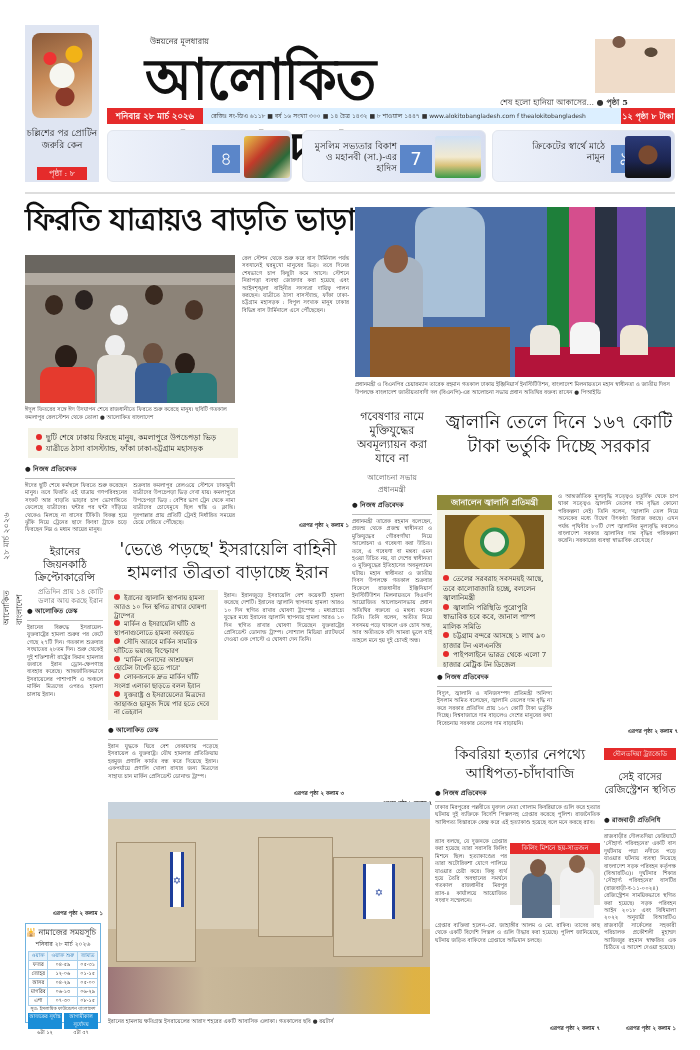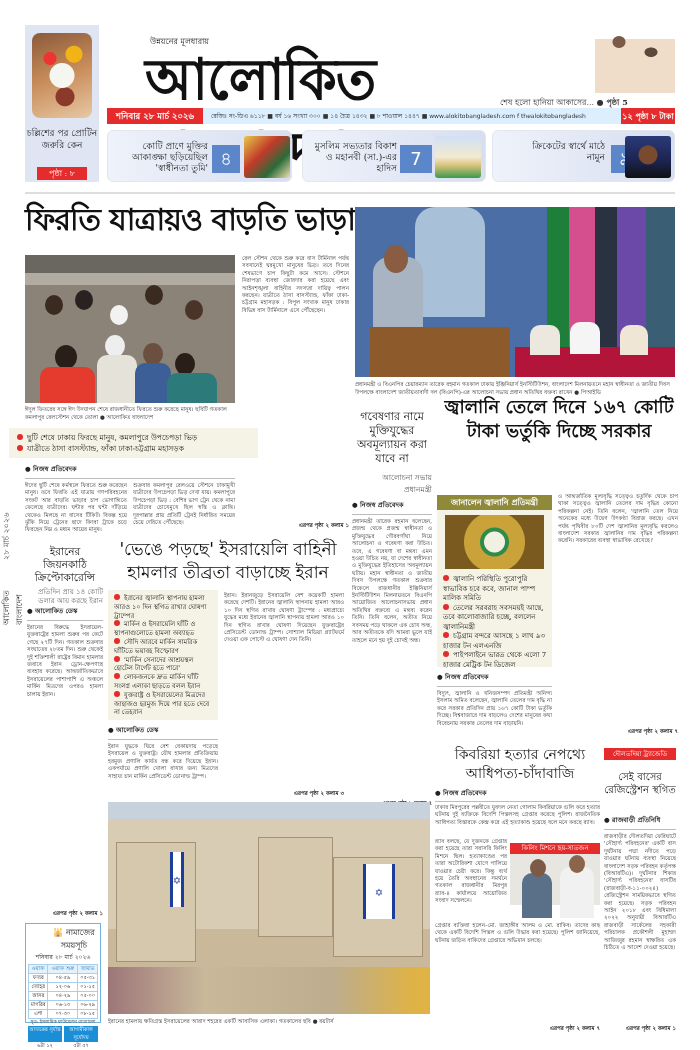--- a/index.html
+++ b/index.html
@@ -38,45 +38,45 @@
   .teaser-img { position: absolute; top: 5px; width: 46px; height: 42px; border-radius: 3px; }
   .divider-top { left: 25px; top: 192px; width: 650px; height: 2px; background: #ddd; }
 
   
   .lead-headline { left: 25px; top: 198px; width: 330px; font-family: "DejaVu Sans", sans-serif; font-weight: bold; font-size: 30px; line-height: 44px; white-space: nowrap; letter-spacing: -1px; }
   .lead-photo { left: 25px; top: 255px; width: 210px; height: 148px;
     background: linear-gradient(180deg, #6a6660 0 12%, #b2aba2 12% 20%, #8c8378 20% 100%); overflow: hidden; }
   .crowd { position: absolute; border-radius: 50%; }
   .lead-caption { left: 25px; top: 405px; width: 210px; font-size: 5.5px; line-height: 8px; color: #333; }
   .lead-col2 { left: 242px; top: 255px; width: 107px; font-size: 5.5px; line-height: 7.4px; color: #333; text-align: justify; }
-  .bullet-box { left: 9px; top: 428px; width: 249px; height: 30px; background: #f4f3e6; padding: 4px 8px; }
+  .bullet-box { left: 28px; top: 428px; width: 210px; height: 30px; background: #f4f3e6; padding: 4px 8px; }
   .bullet-box .b { font-size: 7.5px; line-height: 11px; color: #111; }
   .dot { display: inline-block; width: 6px; height: 6px; border-radius: 50%; background: #e52b2b; margin-right: 4px; vertical-align: 0; }
   .byline { font-size: 6.5px; font-weight: bold; color: #222; }
   .smalltext { font-size: 5.5px; line-height: 7.4px; color: #333; text-align: justify; }
   .cont { font-size: 5.5px; font-weight: bold; color: #111; text-align: right; }
   .rule { height: 1px; background: #bbb; }
 
   
   .main-photo { left: 355px; top: 207px; width: 320px; height: 170px; overflow: hidden;
     background: linear-gradient(90deg, #4b6ea7 0 60%, #1e7f3a 60% 67%, #d54e8d 67% 75%, #2a3242 75% 82%, #6a49a8 82% 91%, #3a5e73 91%); }
   .screen-man { position: absolute; left: 60px; top: 0; width: 70px; height: 110px; background: #a9c1d8; border-radius: 20px 20px 0 0; }
   .speaker { position: absolute; left: 18px; top: 50px; width: 50px; height: 100px; background: #a8b4c2; border-radius: 16px 16px 0 0; }
   .speaker-head { position: absolute; left: 29px; top: 38px; width: 24px; height: 28px; background: #8a5c42; border-radius: 50%; }
   .podium { position: absolute; left: 15px; top: 120px; width: 140px; height: 50px; background: #8d5a2b; }
   .table-red { position: absolute; left: 160px; top: 140px; width: 160px; height: 30px; background: #b3143a; }
   .main-caption { left: 355px; top: 380px; width: 320px; font-size: 5.5px; line-height: 8px; color: #333; }
 
   
   .side-headline { left: 352px; top: 410px; width: 80px; text-align: center; font-size: 11px; line-height: 14px; color: #111; }
-  .side-deck { left: 352px; top: 472px; width: 80px; text-align: right; font-size: 7.5px; color: #555; }
+  .side-deck { left: 352px; top: 472px; width: 80px; text-align: center; font-size: 7.5px; color: #555; }
   .side-body { left: 352px; top: 500px; width: 80px; }
 
   
-  .fuel-headline { left: 440px; top: 395px; width: 238px; text-align: center; font-family: "DejaVu Sans", sans-serif; font-size: 18px; line-height: 24px; color: #111; font-weight: bold; }
+  .fuel-headline { left: 440px; top: 410px; width: 238px; text-align: center; font-family: "DejaVu Sans", sans-serif; font-size: 18px; line-height: 24px; color: #111; }
   .fuel-box { left: 437px; top: 495px; width: 115px; height: 172px; background: #f4f3e6; }
   .fuel-box-title { position: absolute; left: 0; top: 0; width: 115px; height: 15px; background: #8f8a3a; color: #fff; font-size: 8px; line-height: 15px; text-align: center; font-weight: bold; }
   .fuel-img { position: absolute; left: 8px; top: 20px; width: 99px; height: 54px;
     background: radial-gradient(circle at 50% 50%, #f2f0e3 0 10px, #2e8b4a 11px 14px, #c9a23a 15px 30px, #7a5a1f 31px); }
   .fuel-bullets { position: absolute; left: 6px; top: 80px; width: 106px; font-size: 7px; line-height: 9.5px; color: #111; }
   .fuel-col { left: 558px; top: 493px; width: 120px; }
 
   
   .strip-vert { left: 0px; top: 480px; width: 20px; height: 80px; writing-mode: vertical-rl; transform: rotate(180deg); font-size: 8px; color: #555; }
   .strip-brand { left: 0px; top: 565px; width: 20px; height: 60px; writing-mode: vertical-rl; transform: rotate(180deg); font-size: 8px; color: #333; }
@@ -94,21 +94,21 @@
   
   .isr-photo { left: 108px; top: 802px; width: 322px; height: 212px; overflow: hidden;
     background: linear-gradient(180deg, #c7d2dc 0 8%, #d8ccb4 8% 60%, #c9b89a 60% 100%); }
   .bldg { position: absolute; background: #d6c8ad; border: 1px solid #a59274; }
   .flag { position: absolute; background: #fff; border-left: 3px solid #1d3d9a; border-right: 3px solid #1d3d9a; }
   .flag::after { content: "✡"; position: absolute; left: 50%; top: 50%; transform: translate(-50%,-50%); color: #1d3d9a; font-size: 10px; }
   .isr-caption { left: 108px; top: 1018px; width: 322px; font-size: 5.5px; color: #333; }
 
   
   .prayer { left: 25px; top: 923px; width: 76px; height: 100px; border: 1px solid #6fb3e0; background: #fff; }
-  .prayer-title { font-size: 8px; text-align: center; color: #111; padding-top: 2px; margin-left: 22px; }
+  .prayer-title { font-size: 8px; color: #111; padding-top: 2px; }
   .prayer-date { font-size: 6px; text-align: center; color: #333; }
   .prayer table { width: 70px; margin: 1px auto 0; border-collapse: collapse; font-size: 5px; }
   .prayer th { background: #e3f1fb; color: #1b6fb3; font-weight: normal; border: 1px solid #a8d0ec; padding: 0; }
   .prayer td { border: 1px solid #a8d0ec; text-align: center; padding: 0; }
   .prayer-src { font-size: 4.5px; text-align: center; color: #333; }
   .prayer-foot { display: flex; gap: 2px; padding: 0 2px; }
   .prayer-foot div { flex: 1; background: #1b8ed8; color: #fff; font-size: 5px; text-align: center; }
   .prayer-foot2 { display: flex; gap: 2px; padding: 0 2px; font-size: 5px; }
   .prayer-foot2 div { flex: 1; text-align: center; }
 
@@ -147,21 +147,20 @@
   <b>● পৃষ্ঠা 5</b>
 </div>
 
 <div class="abs dateline">
   <div class="date-red">শনিবার ২৮ মার্চ ২০২৬</div>
   <div class="date-info">রেজিঃ নং-ডিএ ৬১১৮ ■ বর্ষ ১৬ সংখ্যা ৩০০ ■ ১৪ চৈত্র ১৪৩২ ■ ৮ শাওয়াল ১৪৪৭ ■ www.alokitobangladesh.com  f thealokitobangladesh</div>
   <div class="price">১২ পৃষ্ঠা ৮ টাকা</div>
 </div>
 
 <div class="abs teaser" style="left:107px;width:185px;">
-  <div class="teaser-text" style="left:5px;width:95px;">কোটি প্রাণে মুক্তির আকাঙ্ক্ষা ছড়িয়েছিল 'স্বাধীনতা তুমি'</div>
   <div class="teaser-num" style="left:104px;">৪</div>
   <div class="teaser-img" style="left:136px;background:linear-gradient(135deg,#e8c84a,#c23a2a 40%,#2b6b3a 70%,#f2e0b0);"></div>
 </div>
 <div class="abs teaser" style="left:302px;width:184px;">
   <div class="teaser-text" style="left:4px;width:90px;">মুসলিম সভ্যতার বিকাশ ও মহানবী (সা.)-এর হাদিস</div>
   <div class="teaser-num" style="left:97px;width:32px;">7</div>
   <div class="teaser-img" style="left:132px;background:linear-gradient(180deg,#cfe0f5,#f2ead0 50%,#d9c27a 70%,#3a9b4a);"></div>
 </div>
 <div class="abs teaser" style="left:492px;width:183px;">
   <div class="teaser-text" style="left:20px;width:92px;">ক্রিকেটের স্বার্থে মাঠে নামুন</div>
@@ -225,22 +224,22 @@
   <div class="rule" style="margin:3px 0;"></div>
   <div class="smalltext">প্রধানমন্ত্রী তারেক রহমান বলেছেন, প্রজন্ম থেকে প্রজন্ম স্বাধীনতা ও মুক্তিযুদ্ধের গৌরবগাঁথা নিয়ে আলোচনা ও গবেষণা করা উচিত। তবে, এ গবেষণা বা মন্তব্য এমন হওয়া উচিত নয়, যা দেশের স্বাধীনতা ও মুক্তিযুদ্ধের ইতিহাসের অবমূল্যায়ন ঘটায়। মহান স্বাধীনতা ও জাতীয় দিবস উপলক্ষে গতকাল শুক্রবার বিকেলে রাজধানীর ইঞ্জিনিয়ার্স ইনস্টিটিউশন মিলনায়তনে বিএনপি আয়োজিত আলোচনাসভায় প্রধান অতিথির বক্তব্যে এ মন্তব্য করেন তিনি। তিনি বলেন, অতীত নিয়ে সবসময় পড়ে থাকলে এক চোখ অন্ধ, আর অতীতকে যদি আমরা ভুলে যাই তাহলে মনে হয় দুই চোখই অন্ধ।</div>
 </div>
 <div class="abs cont" style="left:352px;top:800px;width:80px;">এরপর পৃষ্ঠা ২ কলাম ৭</div>
 
 <div class="abs fuel-headline">জ্বালানি তেলে দিনে ১৬৭ কোটি টাকা ভর্তুকি দিচ্ছে সরকার</div>
 <div class="abs fuel-box">
   <div class="fuel-box-title">জানালেন জ্বালানি প্রতিমন্ত্রী</div>
   <div class="fuel-img"></div>
   <div class="fuel-bullets">
+    <div><span class="dot"></span><span>তেলের সরবরাহ সবসময়ই আছে, তবে কালোবাজারি হচ্ছে, বললেন জ্বালানিমন্ত্রী</span></div>
     <div><span class="dot"></span><span>জ্বালানি পরিস্থিতি পুরোপুরি স্বাভাবিক হবে কবে, জানাল পাম্প মালিক সমিতি</span></div>
-    <div><span class="dot"></span><span>তেলের সরবরাহ সবসময়ই আছে, তবে কালোবাজারি হচ্ছে, বললেন জ্বালানিমন্ত্রী</span></div>
     <div><span class="dot"></span><span>চট্টগ্রাম বন্দরে আসছে ১ লাখ ৯৩ হাজার টন এলএনজি</span></div>
     <div><span class="dot"></span><span>পাইপলাইনে ভারত থেকে এলো 7 হাজার মেট্রিক টন ডিজেল</span></div>
   </div>
 </div>
 <div class="abs" style="left:437px;top:672px;width:115px;">
   <div class="byline">● নিজস্ব প্রতিবেদক</div>
   <div class="rule" style="margin:3px 0;"></div>
   <div class="smalltext">বিদ্যুৎ, জ্বালানি ও খনিজসম্পদ প্রতিমন্ত্রী অনিন্দ্য ইসলাম অমিত বলেছেন, জ্বালানি তেলের দাম বৃদ্ধি না করে সরকার প্রতিদিন প্রায় ১৬৭ কোটি টাকা ভর্তুকি দিচ্ছে। বিশ্ববাজারে দাম বাড়লেও দেশের মানুষের কথা বিবেচনায় সরকার তেলের দাম বাড়ায়নি।</div>
 </div>
 <div class="abs fuel-col smalltext">ও আন্তর্জাতিক মূল্যবৃদ্ধি সত্ত্বেও চতুর্দিক থেকে চাপ থাকা সত্ত্বেও জ্বালানি তেলের দাম বৃদ্ধির কোনো পরিকল্পনা নেই। তিনি বলেন, 'জ্বালানি তেল নিয়ে অনেকের মধ্যে উদ্বেগ উৎকণ্ঠা বিরাজ করছে। এখন পর্যন্ত পৃথিবীর ৮০টি দেশ জ্বালানির মূল্যবৃদ্ধি করলেও বাংলাদেশ সরকার জ্বালানির দাম বৃদ্ধির পরিকল্পনা করেনি। সরকারের ব্যবস্থা স্বাভাবিক রেখেছে।'</div>

